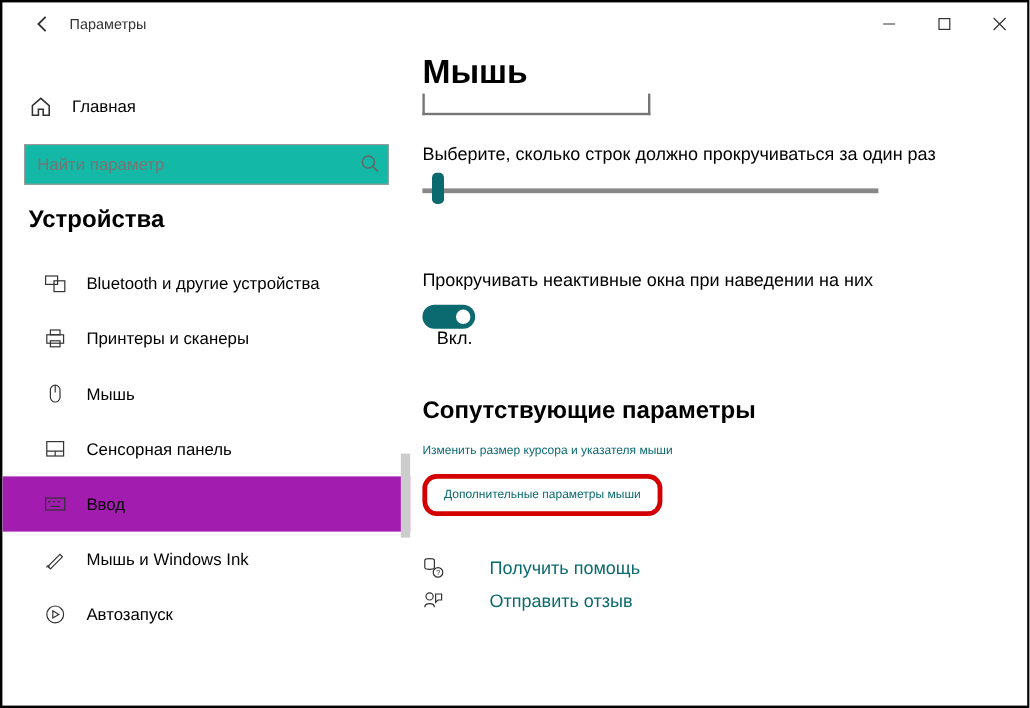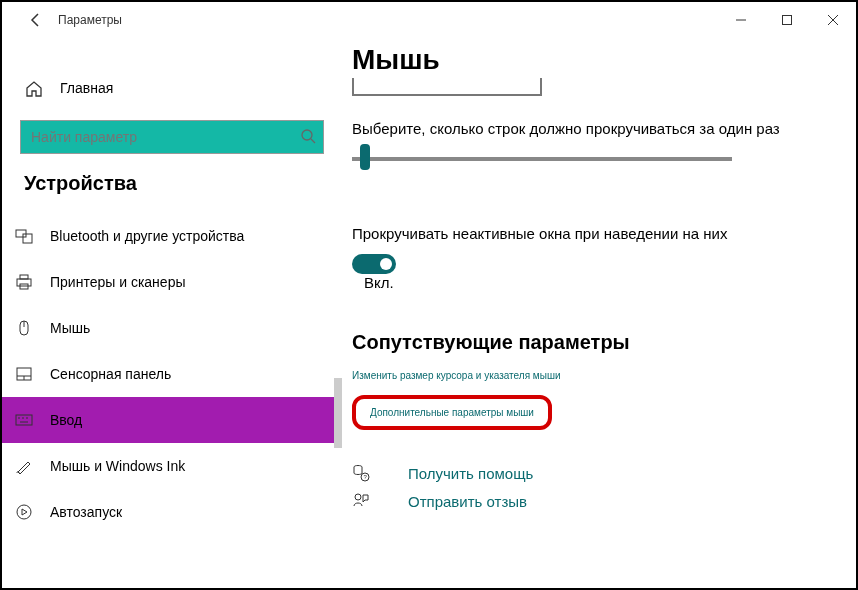--- a/index.html
+++ b/index.html
@@ -13,21 +13,21 @@
   .content { flex: 1; display: flex; overflow: hidden; }
   .sidebar { width: 340px; padding: 12px 0 0 0; display: flex; flex-direction: column; overflow-y: auto; position: relative; }
   .home { display: flex; padding: 6px 16px 6px 22px; margin-bottom: 10px; cursor: default; margin-top: 24px; }
   .home .icon { width: 20px; display: flex; justify-content: center; }
   .home span.lbl { margin-left: 16px; font-size: 14px; }
   .searchwrap { margin: 6px 18px 18px 18px; position: relative; }
   .search { width: 100%; height: 34px; border: 1px solid #999; padding: 0 34px 0 10px; font-size: 14px; background: #14b8a6; }
   .sicon { position: absolute; right: 8px; top: 8px; color: #666; }
   .cat { font-size: 20px; font-weight: 600; padding: 0 22px 8px 22px; }
   .navlist { margin-top: 10px; }
-  .navitem { display: flex; align-items: center; height: 46px; padding-left: 12px; cursor: default; font-size: 14px; }
+  .navitem { display: flex; align-items: center; height: 46px; padding-left: 34px; cursor: default; font-size: 14px; }
   .navitem .icon { width: 20px; display: flex; justify-content: center; color: #333; }
   .navitem .lbl { margin-left: 16px; }
   .navitem.active { background: #a21caf; }
   .main { flex: 1; padding: 0 10px 0 10px; overflow-y: auto; position: relative; }
   .heading { font-size: 28px; font-weight: 600; margin: 6px 0 0 0; }
   .dropunder { width: 190px; height: 18px; border-left: 2px solid #777; border-right: 2px solid #777; border-bottom: 2px solid #777; margin: 2px 0 24px 0; }
   .desc { font-size: 15px; margin-bottom: 12px; }
   .slider { width: 380px; }
   .slider-track { height: 4px; background: #888; position: relative; top: 8px; }
   .slider-thumb { width: 10px; height: 26px; background: #0b6a6f; position: relative; top: -9px; left: 8px; border-radius: 4px; }

